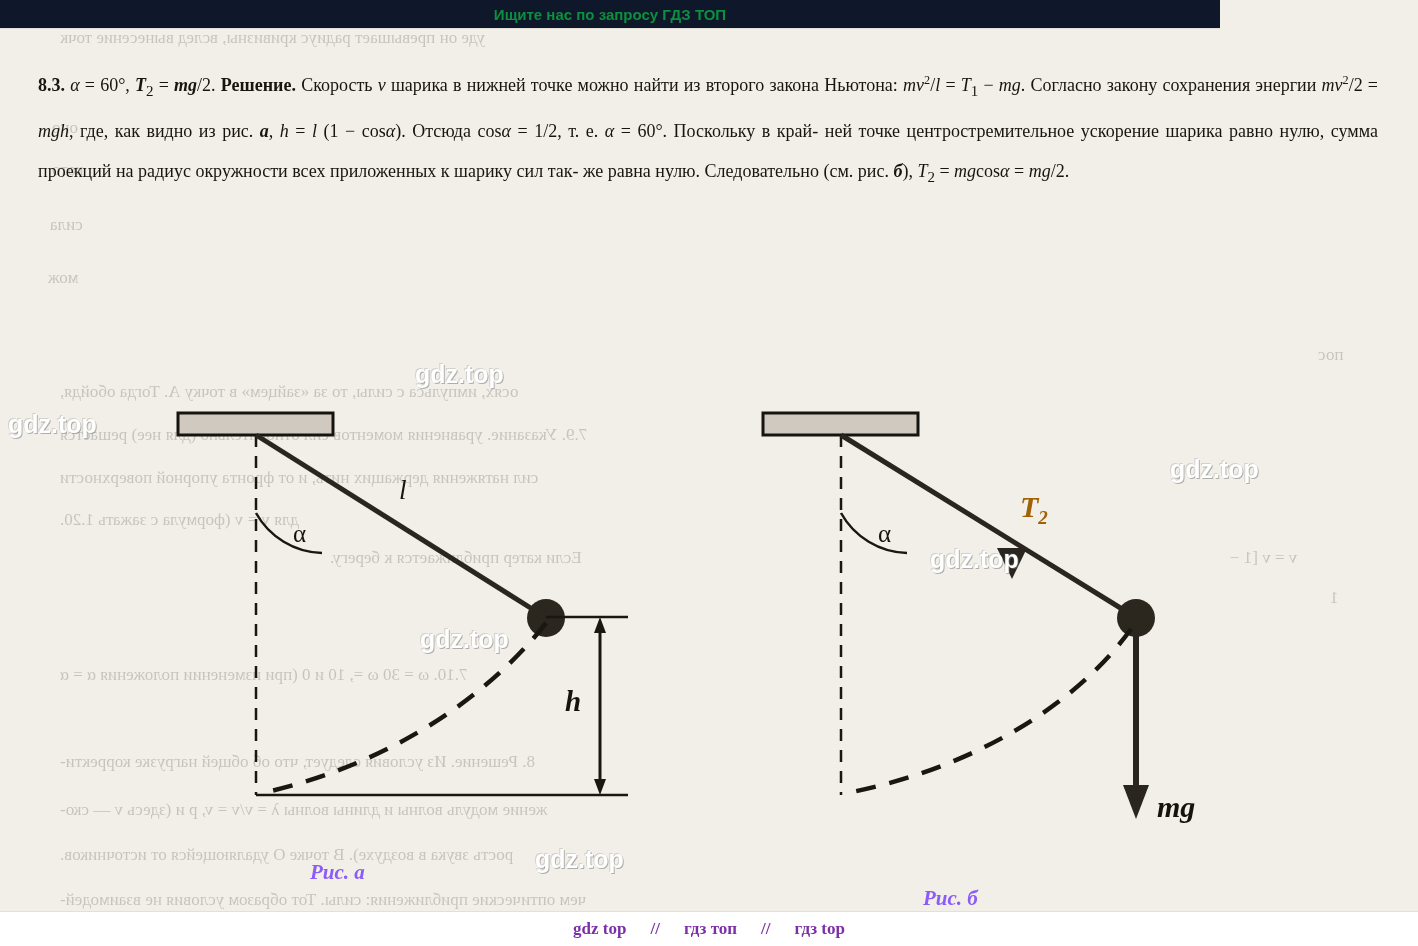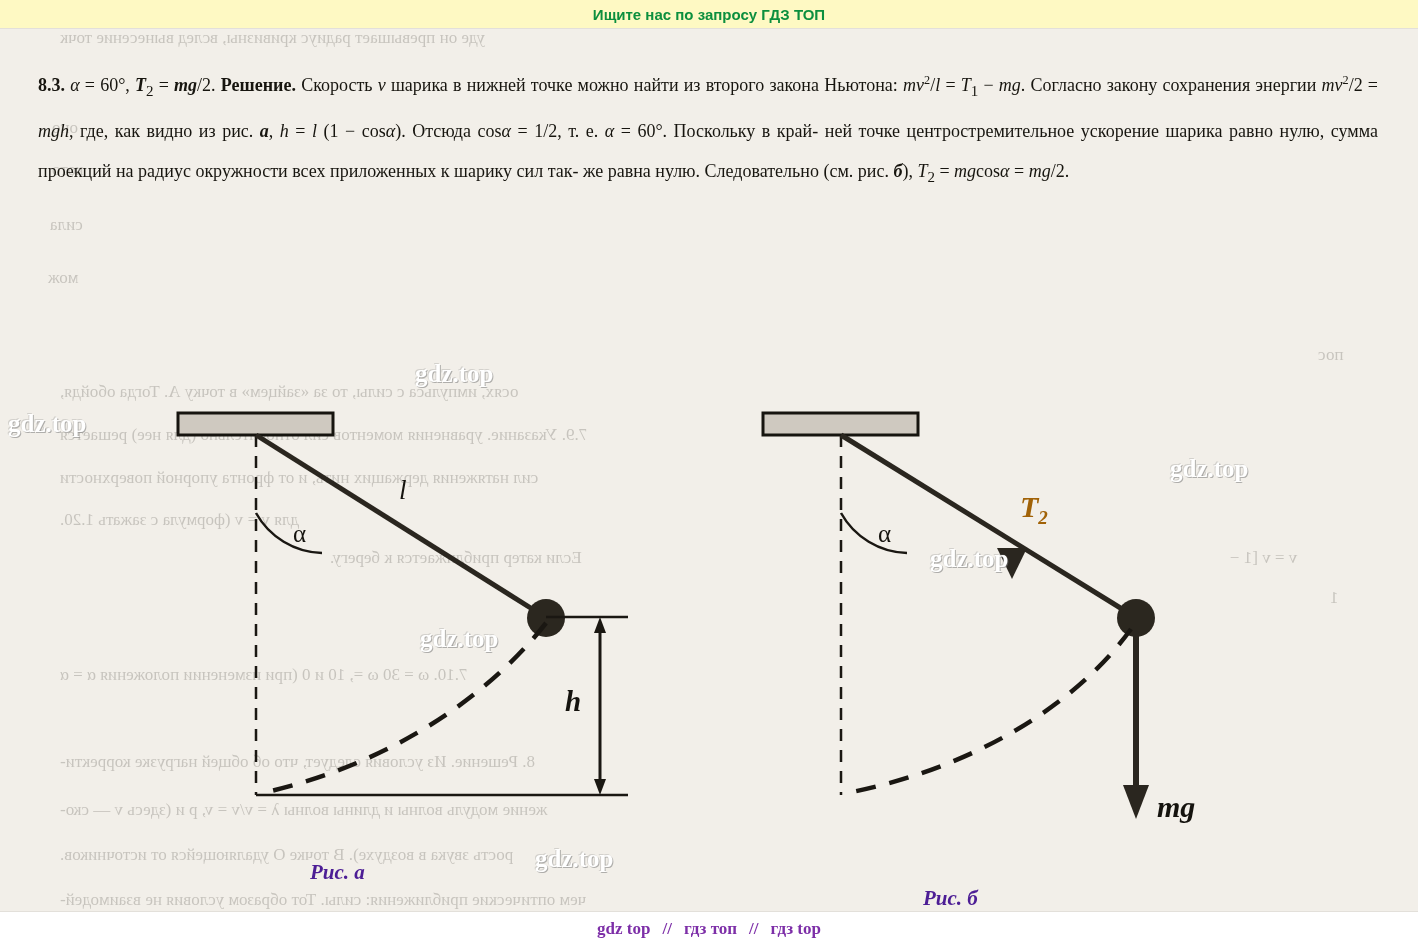--- a/index.html
+++ b/index.html
@@ -31,23 +31,23 @@
     white-space: nowrap;
     pointer-events: none;
     user-select: none;
   }
   .bleed.b-small { font-size: 17px; }
   .bleed.b-mid { font-size: 18px; }
 
   .top-banner {
     position: absolute;
     left: 0; top: 0;
-    width: 1418px;
+    width: 1220px;
     height: 28px;
-    background: #fef9c3;
+    background: #0f172a;
     border-bottom: 1px solid #e3e0da;
     display: flex;
     align-items: center;
     justify-content: center;
   }
   .top-banner span {
     color: #0c8f3e;
     font-family: "Liberation Sans", sans-serif;
     font-size: 15px;
     font-weight: bold;
@@ -55,21 +55,21 @@
   .bottom-banner {
     position: absolute;
     left: 0; bottom: 0;
     width: 1418px;
     height: 34px;
     background: #ffffff;
     border-top: 1px solid #e3e0da;
     display: flex;
     align-items: center;
     justify-content: center;
-    gap: 12px;
+    gap: 24px;
   }
   .bottom-banner span {
     color: #7d2fa8;
     font-family: "Liberation Serif", serif;
     font-size: 17px;
     font-weight: bold;
   }
   .bottom-banner .sep {
     color: #7d2fa8;
     font-weight: bold;
@@ -95,27 +95,27 @@
 
   
   .figure {
     position: absolute;
   }
   .fig-caption {
     position: absolute;
     font-style: italic;
     font-weight: bold;
     font-size: 21px;
-    color: #4c1d95;
+    color: #8b5cf6;
   }
 
   .watermark {
     position: absolute;
     color: #ffffff;
-    font-family: Liberation Serif, serif;
+    font-family: Liberation Sans, sans-serif;
     font-size: 25px;
     font-weight: bold;
     text-shadow:
        1px 1px 0 rgba(120,120,120,0.55),
       -1px -1px 0 rgba(120,120,120,0.25);
     pointer-events: none;
     user-select: none;
   }
 
   svg { display: block; }

